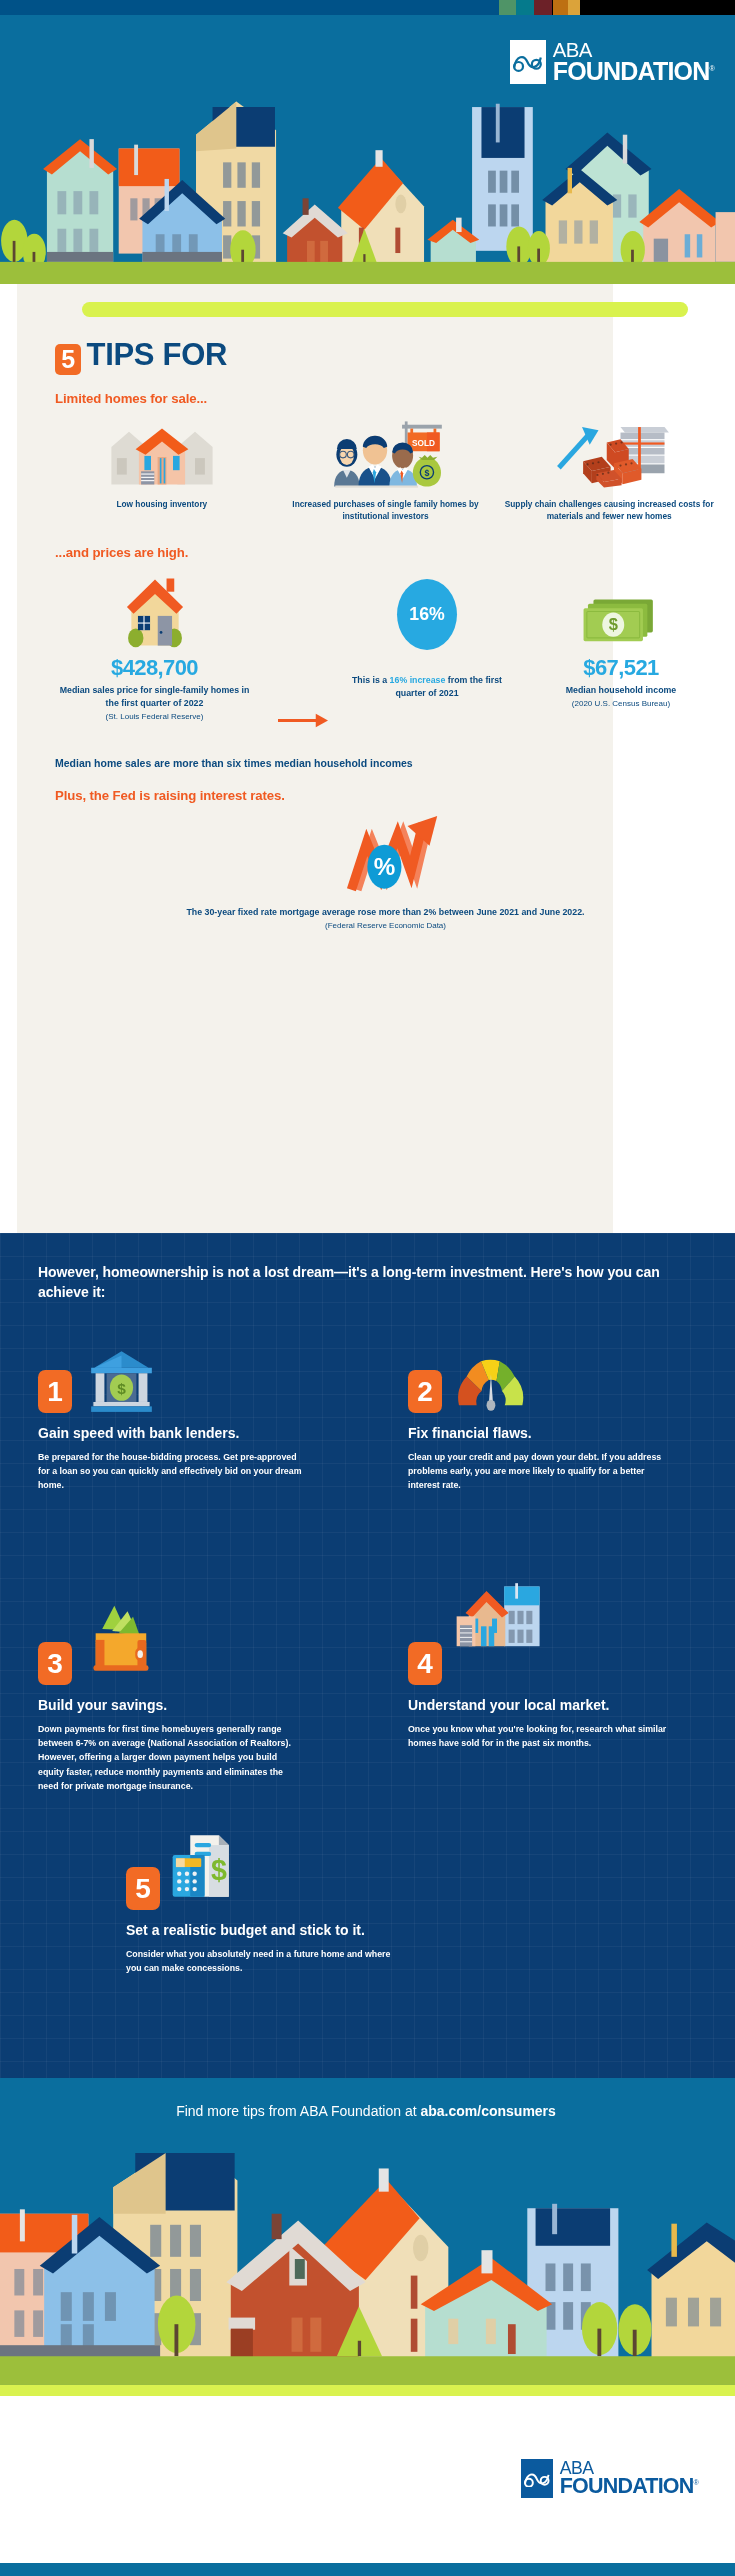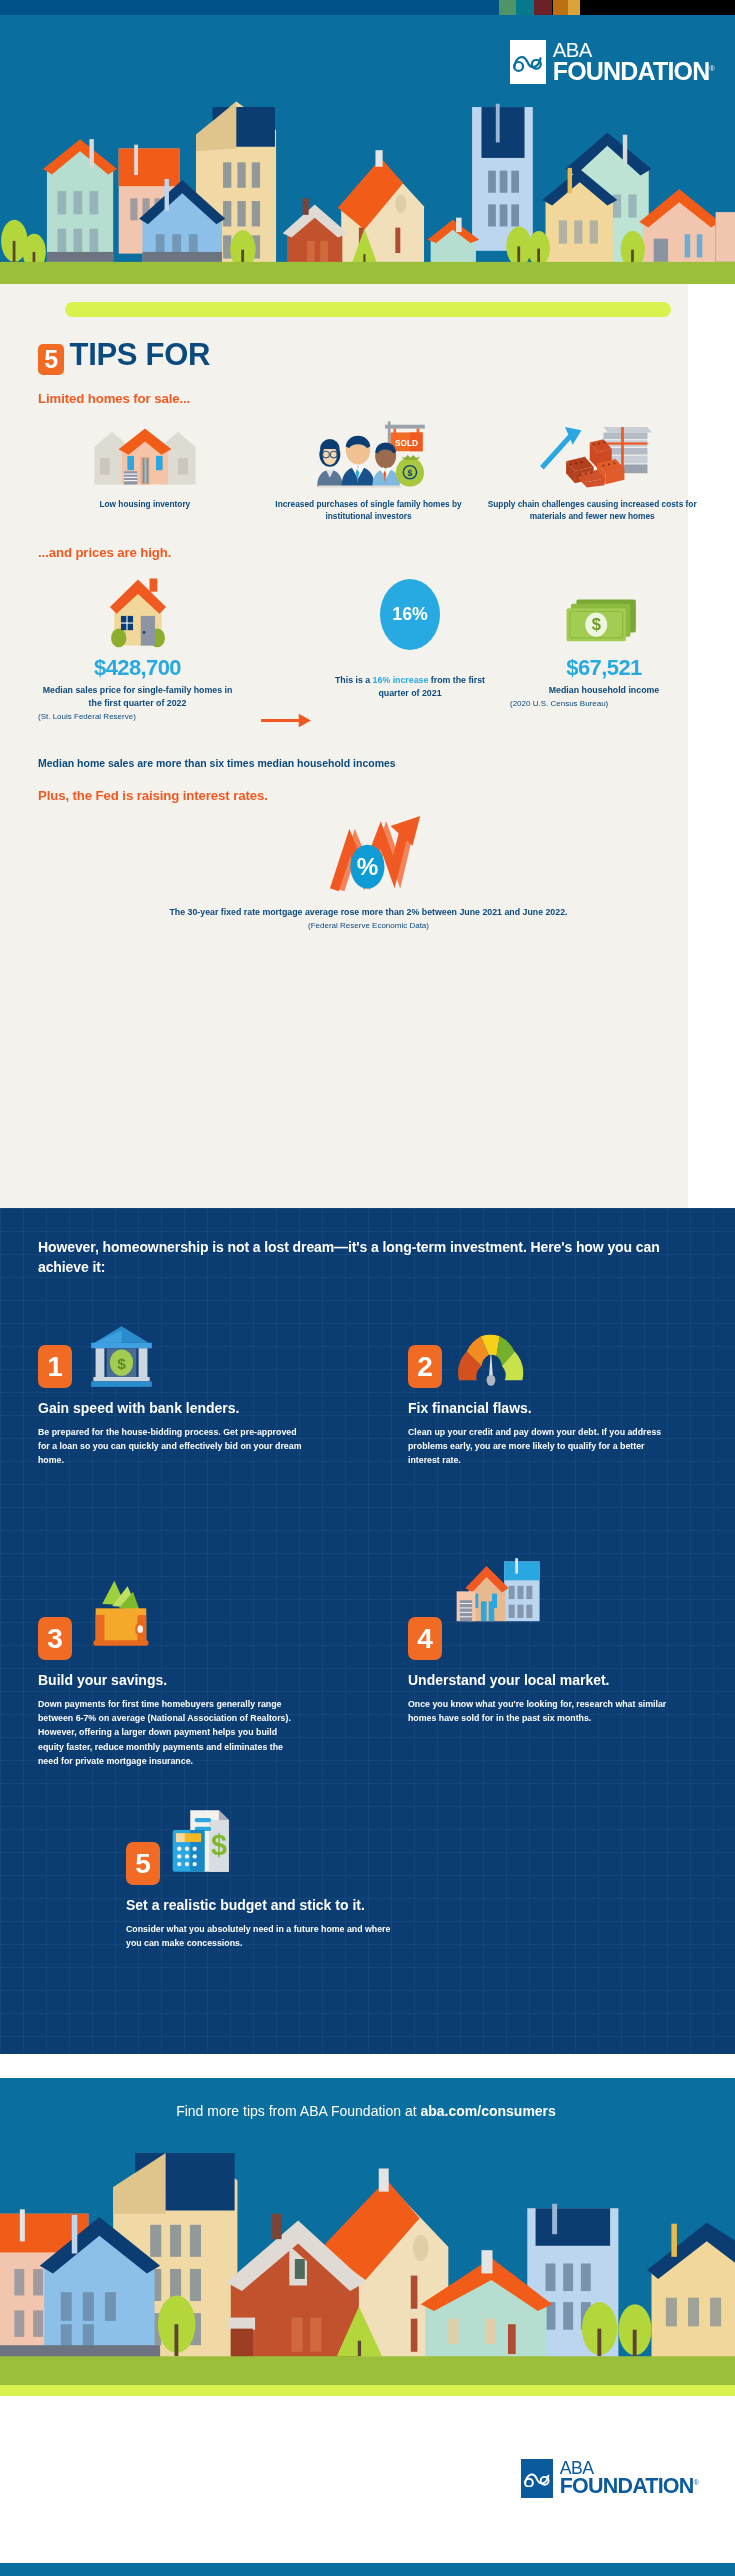--- a/index.html
+++ b/index.html
@@ -29,21 +29,21 @@
 
   
   .city { position:absolute; bottom:0; left:0; width:736px; height:188px; }
 
   .lime-divider {
     position:absolute; top:301px; left:65px; width:606px; height:15.5px;
     background:#d9f24e; border-radius:7.7px;
   }
 
   
-  .light { position:absolute; top:284px; left:0; width:688px; height:949px; background:#f4f2ec; }
+  .light { position:absolute; top:284px; left:17px; width:596px; height:949px; background:#f4f2ec; }
 
   .wrap { position:absolute; left:38px; width:661px; }
 
   h1.title { font-size:31px; font-weight:800; color:#0b4a7f; line-height:1.02; letter-spacing:-0.3px; }
   h1.title .num {
     display:inline-block; background:#f26b25; color:#fff; border-radius:5px;
     width:26px; height:31px; line-height:31px; text-align:center; font-size:25px;
     margin-right:5.5px; vertical-align:-2.8px;
   }
   .intro { font-size:9.7px; font-weight:700; color:#2b2b2b; line-height:1.55; margin-top:12px; }
@@ -58,36 +58,36 @@
     margin-top:7.7px; font-size:8.3px; font-weight:800; color:#0b4a7f;
     text-align:center; line-height:1.45;
   }
 
   
   .price-row { position:relative; height:182px; margin-top:13.2px; }
   .pcell { position:absolute; top:0; }
   .pcell .art { height:77px; display:flex; align-items:flex-end; justify-content:center; }
   .big { font-size:22px; font-weight:800; color:#27a9e1; text-align:center; margin-top:4.4px; letter-spacing:-0.6px; }
   .pdesc { font-size:8.8px; font-weight:800; color:#0b4a7f; text-align:center; line-height:1.5; margin-top:3.3px; }
-  .psrc { font-size:8px; font-weight:400; color:#0b4a7f; text-align:left; line-height:1.4; margin-top:1.1px; }
+  .psrc { font-size:8px; font-weight:400; color:#0b4a7f; text-align:center; line-height:1.4; margin-top:1.1px; }
   .cyan { color:#27a9e1; }
 
   .arrow-mid { position:absolute; left:223px; top:138px; }
 
   .sixtimes { font-size:10.5px; font-weight:800; color:#0b4a7f; margin-top:2.2px; }
 
   
   .fed { margin-top:19px; }
   .fed-art { display:flex; justify-content:center; margin-top:3.3px; }
   .fed-cap { text-align:center; font-size:8.8px; font-weight:800; color:#0b4a7f; line-height:1.5; margin-top:5.5px; }
   .fed-src { text-align:center; font-size:8px; font-weight:400; color:#0b4a7f; margin-top:1.1px; }
 
   
   .dark {
-    position:absolute; top:1208px; left:0; width:736px; height:846px;
+    position:absolute; top:1233px; left:0; width:736px; height:846px;
     background:#0b3d73;
     background-image:
       linear-gradient(to right, rgba(255,255,255,.045) 0.6px, transparent 0.6px),
       linear-gradient(to bottom, rgba(255,255,255,.045) 0.6px, transparent 0.6px);
     background-size: 23px 23px, 23px 23px;
   }
   .dark-lede {
     position:absolute; left:38px; top:29px; width:635px;
     font-size:14px; font-weight:800; color:#ffffff; line-height:1.45; letter-spacing:-0.1px;
   }

